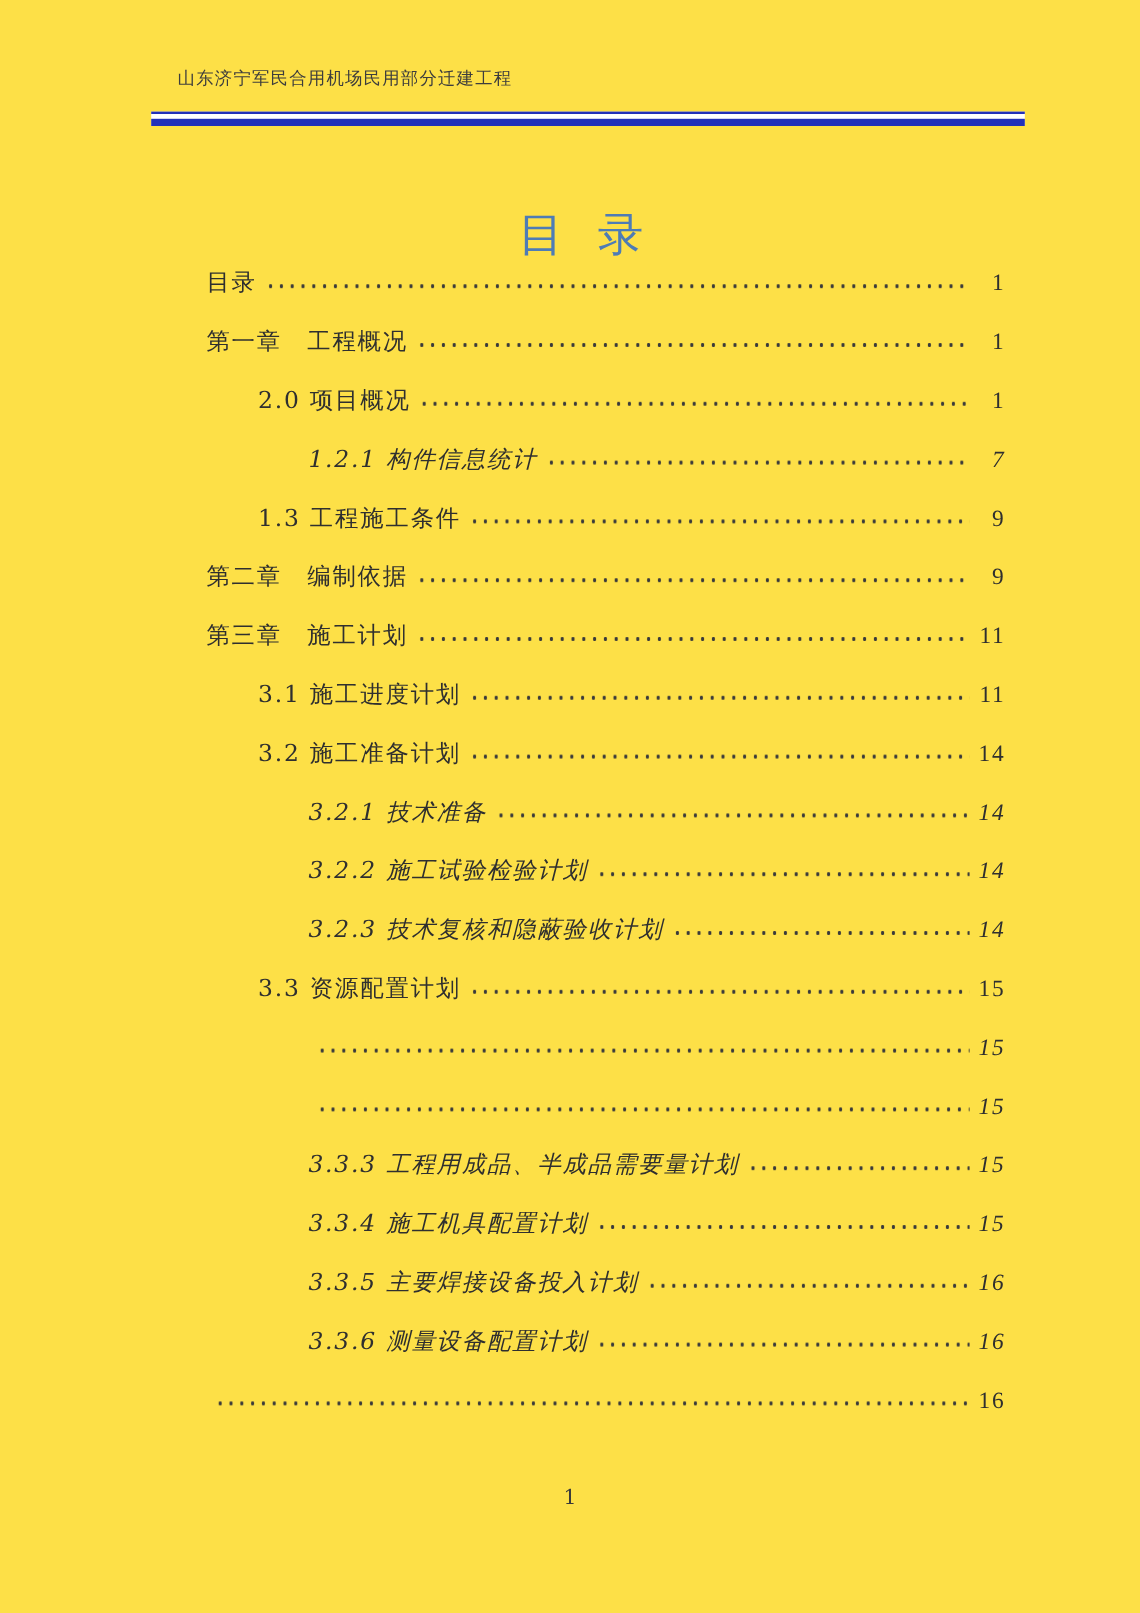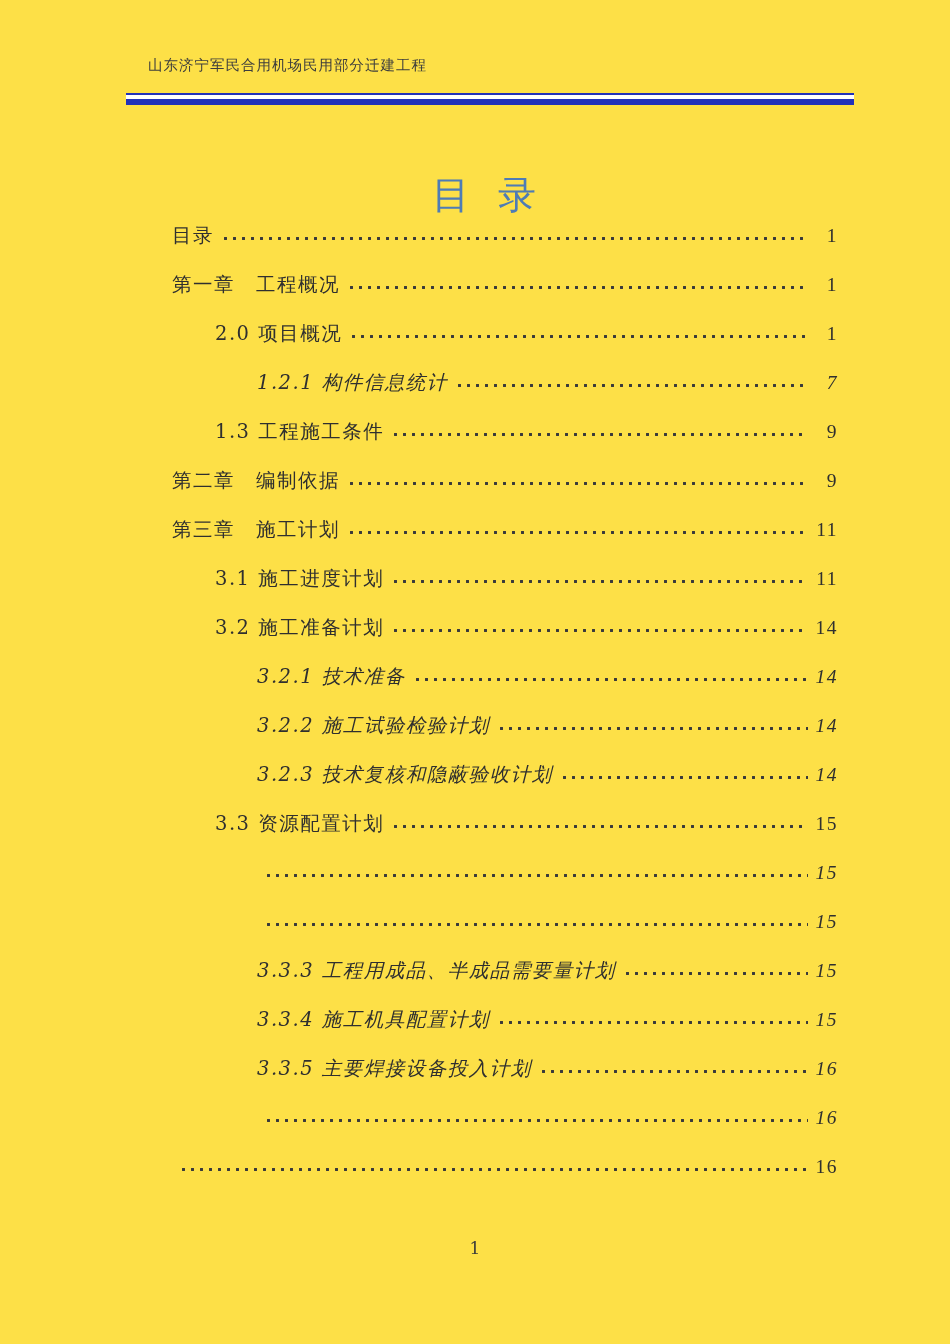--- a/index.html
+++ b/index.html
@@ -196,20 +196,21 @@
         <span class="toc-label">3.3.4 施工机具配置计划</span>
         <span class="toc-leader"></span>
         <span class="toc-page">15</span>
       </div>
       <div class="toc-row level-2">
         <span class="toc-label">3.3.5 主要焊接设备投入计划</span>
         <span class="toc-leader"></span>
         <span class="toc-page">16</span>
       </div>
       <div class="toc-row level-2">
+        <span class="toc-label">3.3.6 测量设备配置计划</span>
         <span class="toc-leader"></span>
         <span class="toc-page">16</span>
       </div>
       <div class="toc-row level-0">
         <span class="toc-leader"></span>
         <span class="toc-page">16</span>
       </div>
     </div>
 
   <div class="footer">1</div>

